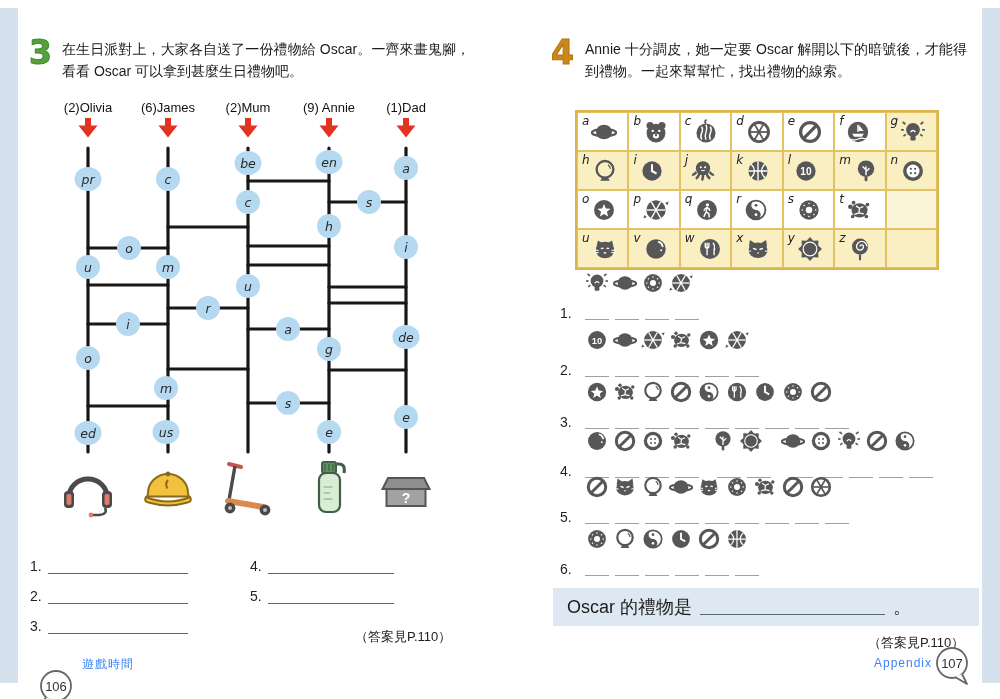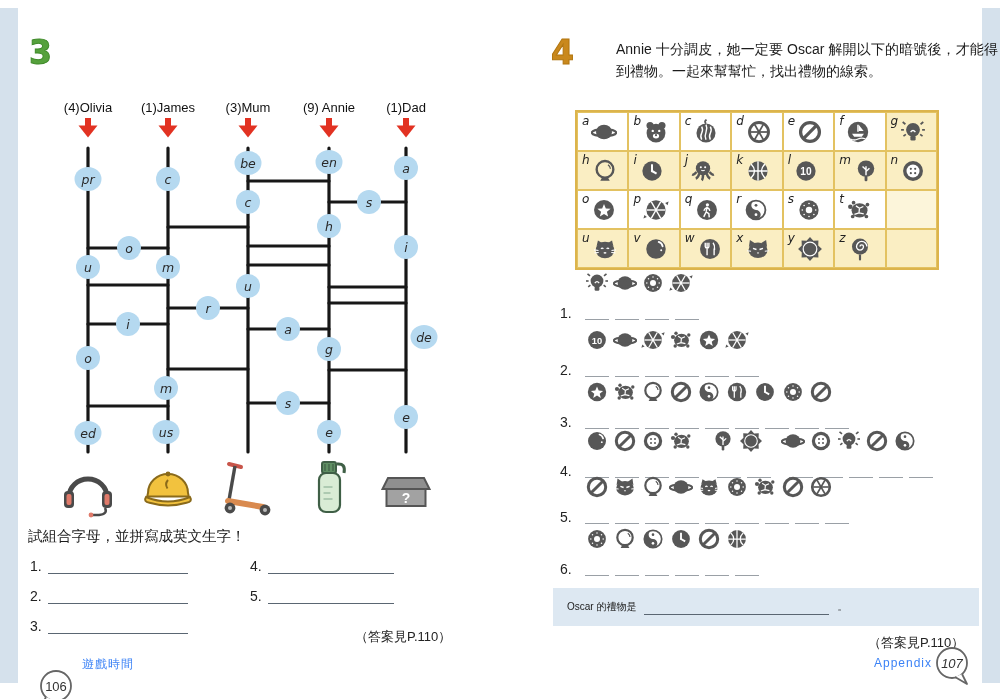--- a/index.html
+++ b/index.html
@@ -33,36 +33,37 @@
   .cell.pale{background:#fcf5da;}
   .seq{position:absolute;left:555px;width:430px;}
   .seq .icons{position:absolute;left:30px;top:0;display:flex;align-items:center;}
   .seq .icons .grp{display:flex;margin-right:14px;}
   .seq .icons svg{margin-right:4px;}
   .seq .lbl{position:absolute;left:5px;font-size:14px;color:#222;}
   .seq .blanks{position:absolute;left:30px;display:flex;}
   .seq .blanks .grp{display:flex;margin-right:12px;}
   .seq .blank{width:24px;height:12px;border-bottom:1.8px solid #9aa0a6;margin-right:6px;}
   #oscarbox{position:absolute;left:553px;top:588px;width:412px;height:38px;background:#dde8f2;
-            display:flex;align-items:center;padding-left:14px;font-size:10px;color:#1c1c1c;}
+            display:flex;align-items:center;padding-left:14px;font-size:18px;color:#1c1c1c;}
   #oscarbox .blank{display:inline-block;width:185px;border-bottom:1.6px solid #5a6672;height:14px;margin:0 8px;}
 </style>
 </head>
 <body>
 
 <div id="canvas">
   <div class="edge left"></div>
   <div class="edge right"></div>
 
   <div class="exnum green" style="left:29px;top:36px;">3</div>
+  <div class="instr" style="left:62px;top:38px;width:408px;">在生日派對上，大家各自送了一份禮物給 Oscar。一齊來畫鬼腳，看看 Oscar 可以拿到甚麼生日禮物吧。</div>
 
   <div id="names">
-      <span class="name-lab" style="left: 88px; top: 100px;">(4)Olivia</span>
-      <span class="name-lab" style="left: 168px; top: 100px;">(1)James</span>
-      <span class="name-lab" style="left: 248px; top: 100px;">(3)Mum</span>
+      <span class="name-lab" style="left: 88px; top: 100px;">(2)Olivia</span>
+      <span class="name-lab" style="left: 168px; top: 100px;">(6)James</span>
+      <span class="name-lab" style="left: 248px; top: 100px;">(2)Mum</span>
       <span class="name-lab" style="left: 329px; top: 100px;">(9) Annie</span>
       <span class="name-lab" style="left: 406px; top: 100px;">(1)Dad</span>
     </div>
   <div id="arrows">
       <div class="arrow" style="left: 88px; top: 118px;"><svg width="22" height="20" viewBox="0 0 22 20">
           <g fill="#e23222">
             <rect x="8" y="0" width="6" height="8"></rect>
             <path d="M1.5 7.5 h19 l-9.5 12 z"></path>
           </g>
         </svg></div>
@@ -126,21 +127,21 @@
       <div class="letter" style="width: 24px; height: 24px; left: 369px; top: 202px;">s</div>
       <div class="letter" style="width: 24px; height: 24px; left: 329px; top: 226px;">h</div>
       <div class="letter" style="width: 24px; height: 24px; left: 406px; top: 247px;">i</div>
       <div class="letter" style="width: 24px; height: 24px; left: 129px; top: 248px;">o</div>
       <div class="letter" style="width: 24px; height: 24px; left: 88px; top: 267px;">u</div>
       <div class="letter" style="width: 24px; height: 24px; left: 168px; top: 267px;">m</div>
       <div class="letter" style="width: 24px; height: 24px; left: 248px; top: 286px;">u</div>
       <div class="letter" style="width: 24px; height: 24px; left: 208px; top: 308px;">r</div>
       <div class="letter" style="width: 24px; height: 24px; left: 128px; top: 324px;">i</div>
       <div class="letter" style="width: 24px; height: 24px; left: 288px; top: 329px;">a</div>
-      <div class="letter" style="width: 27px; height: 24px; left: 424px; top: 337px;">de</div>
+      <div class="letter" style="width: 27px; height: 24px; left: 406px; top: 337px;">de</div>
       <div class="letter" style="width: 24px; height: 24px; left: 329px; top: 349px;">g</div>
       <div class="letter" style="width: 24px; height: 24px; left: 88px; top: 358px;">o</div>
       <div class="letter" style="width: 24px; height: 24px; left: 166px; top: 388px;">m</div>
       <div class="letter" style="width: 24px; height: 24px; left: 288px; top: 403px;">s</div>
       <div class="letter" style="width: 24px; height: 24px; left: 329px; top: 432px;">e</div>
       <div class="letter" style="width: 24px; height: 24px; left: 406px; top: 417px;">e</div>
       <div class="letter" style="width: 27px; height: 24px; left: 88px; top: 433px;">ed</div>
       <div class="letter" style="width: 27px; height: 24px; left: 166px; top: 432px;">us</div>
     </div>
   <div id="gifts">
@@ -175,42 +176,41 @@
           <path d="M37 7 q9 -1 7 9" fill="none" stroke="#3f5f46" stroke-width="3"></path>
           <path d="M23.5 30 h9 M23.5 36 h7 M23.5 42 h9" stroke="#9fbfa5" stroke-width="1.6"></path>
         </svg></div>
       <div class="gift" style="left: 406px; top: 457px;"><svg width="60" height="62" viewBox="0 0 58 62">
           <path d="M5.5 32 h47 l-5.5 -11 h-36 z" fill="#8f8f8f" stroke="#555" stroke-width="2"></path>
           <rect x="9.5" y="32" width="39" height="17" fill="#a2a2a2" stroke="#555" stroke-width="2"></rect>
           <text x="29" y="45.5" fill="#fff" font-size="14" font-weight="bold" text-anchor="middle" font-family="Liberation Sans, sans-serif">?</text>
         </svg></div>
     </div>
 
-  <div class="spell" style="left:28px;top:527px;">試組合字母，並拼寫成英文生字！</div>
   <div id="answers-left">
       <div class="ansrow" style="left: 30px; top: 558px;"><span>1.</span><span class="blank" style="width:140px"></span></div>
       <div class="ansrow" style="left: 30px; top: 588px;"><span>2.</span><span class="blank" style="width:140px"></span></div>
       <div class="ansrow" style="left: 30px; top: 618px;"><span>3.</span><span class="blank" style="width:140px"></span></div>
       <div class="ansrow" style="left: 250px; top: 558px;"><span>4.</span><span class="blank" style="width:126px"></span></div>
       <div class="ansrow" style="left: 250px; top: 588px;"><span>5.</span><span class="blank" style="width:126px"></span></div>
     </div>
   <div class="note" style="left:355px;top:628px;">（答案見P.110）</div>
 
   <div class="bubble" style="left:34px;top:668px;">
     <svg width="42" height="42" viewBox="0 0 42 42">
       <circle cx="22" cy="18" r="15" fill="#fff" stroke="#666" stroke-width="1.8"></circle>
       <path d="M12 29 L7 39 L19 32" fill="#fff" stroke="#666" stroke-width="1.8" stroke-linejoin="round"></path>
       <circle cx="22" cy="18" r="13.4" fill="#fff"></circle>
       <text x="22" y="23" text-anchor="middle" font-size="13" fill="#333" font-family="Liberation Sans, sans-serif">106</text>
     </svg>
   </div>
   <div class="footer-label" style="left:82px;top:656px;">遊戲時間</div>
 
   <div class="exnum orange" style="left:551px;top:36px;">4</div>
-  <div class="instr" style="left:585px;top:38px;width:382px;margin-left:31px;">Annie 十分調皮，她一定要 Oscar 解開以下的暗號後，才能得到禮物。一起來幫幫忙，找出禮物的線索。</div>
+  <div class="instr" style="left:585px;top:38px;width:382px;">Annie 十分調皮，她一定要 Oscar 解開以下的暗號後，才能得到禮物。一起來幫幫忙，找出禮物的線索。</div>
 
   <div id="cipher">
       <div class="cell">
         <span class="cl">a</span>
         <svg viewBox="0 0 24 24" width="26" height="26">
           <g fill="#575757">
             <ellipse cx="12" cy="12" rx="7.4" ry="6.8"></ellipse>
             <ellipse cx="12" cy="12.6" rx="11.2" ry="3.1" fill="none" stroke="#575757" stroke-width="2"></ellipse>
           </g>
         </svg>
@@ -1052,21 +1052,21 @@
     </div>
 
   <div id="oscarbox">
     <span>Oscar 的禮物是</span>
     <span class="blank"></span>
     <span>。</span>
   </div>
   <div class="note" style="left:868px;top:634px;">（答案見P.110）</div>
 
   <div class="footer-label" style="left:874px;top:656px;">Appendix</div>
-  <div class="bubble" style="left:932px;top:645px;font-style:italic;">
+  <div class="bubble" style="left:932px;top:645px;">
     <svg width="42" height="42" viewBox="0 0 42 42">
       <circle cx="20" cy="18" r="15" fill="#fff" stroke="#666" stroke-width="1.8"></circle>
       <path d="M30 29 L35 39 L23 32" fill="#fff" stroke="#666" stroke-width="1.8" stroke-linejoin="round"></path>
       <circle cx="20" cy="18" r="13.4" fill="#fff"></circle>
       <text x="20" y="23" text-anchor="middle" font-size="13" fill="#333" font-family="Liberation Sans, sans-serif">107</text>
     </svg>
   </div>
 </div>
 
 </body></html>

